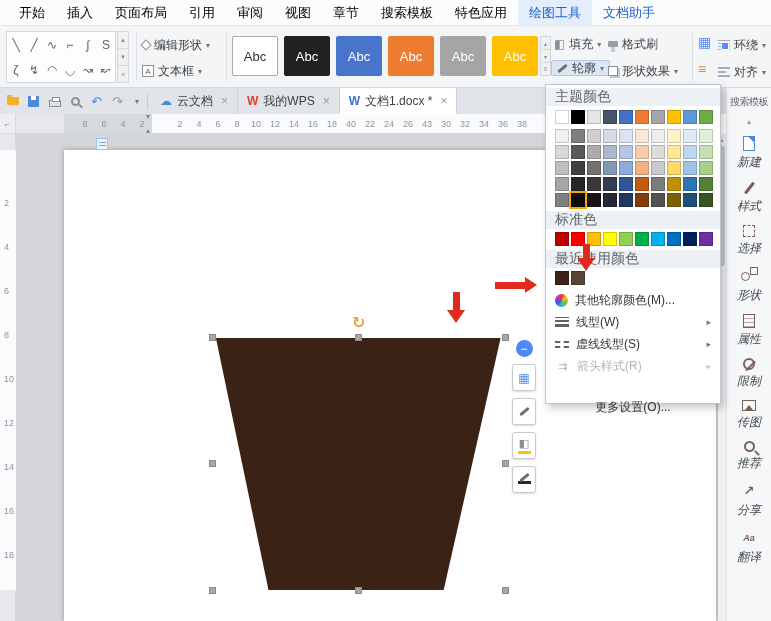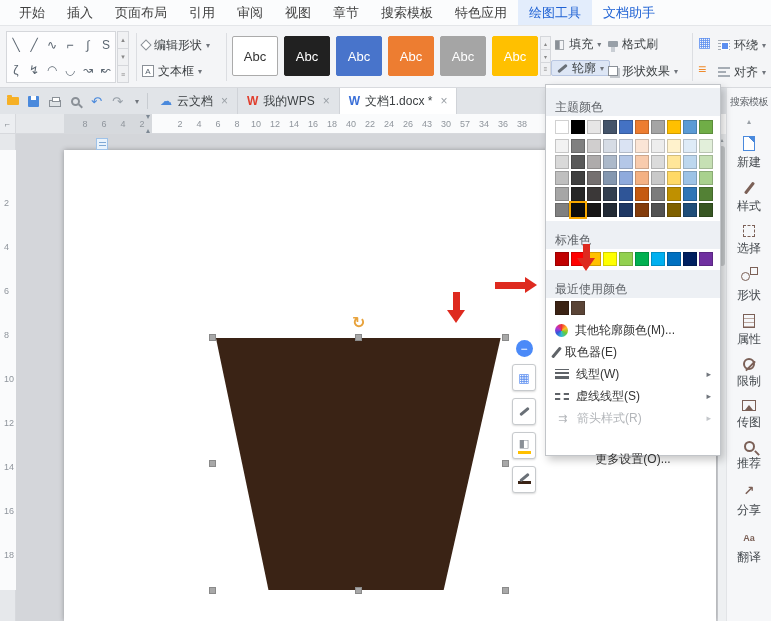--- a/index.html
+++ b/index.html
@@ -2,21 +2,21 @@
 <html><head>
 <meta charset="utf-8">
 <style>
   *{margin:0;padding:0;box-sizing:border-box;}
   body{font-family:"Liberation Sans","DejaVu Sans",sans-serif;font-size:12px;color:#333;}
   .app{position:relative;width:771px;height:621px;overflow:hidden;background:#fff;}
 
   
   .tabbar{position:absolute;left:0;top:0;width:771px;height:26px;background:#fbfcfd;border-bottom:1px solid #e4e6e9;display:flex;align-items:stretch;padding-left:8px;}
   .tabbar-inner{display:flex;align-items:stretch;}
-  .rtab{display:flex;align-items:center;padding:0 11px;font-size:13px;color:#404040;white-space:nowrap;cursor:default;}
+  .rtab{display:flex;align-items:center;padding:0 11px;font-size:13px;color:#000000;white-space:nowrap;cursor:default;}
   .rtab.active{background:#e3edfc;color:#1f62d4;}
   .rtab.accent{color:#1f62d4;}
 
   
   .ribbon{position:absolute;left:0;top:26px;width:771px;height:62px;background:#f4f5f7;border-bottom:1px solid #d8dade;}
   .vdiv{position:absolute;top:7px;width:1px;height:48px;background:#dcdee2;}
   .shape-gallery{position:absolute;left:6px;top:5px;width:110px;height:52px;background:#fdfdfe;border:1px solid #d5d7db;display:grid;grid-template-columns:repeat(6,1fr);grid-template-rows:1fr 1fr;}
   .shape-cell{display:flex;align-items:center;justify-content:center;font-size:12px;color:#5a6570;}
   .gallery-scroll{position:absolute;left:117px;top:5px;width:12px;height:52px;display:flex;flex-direction:column;}
   .gscroll-btn{flex:1;border:1px solid #d5d7db;border-top:none;background:#f0f1f3;font-size:7px;color:#888;display:flex;align-items:center;justify-content:center;}
@@ -123,21 +123,21 @@
   #arrow-canvas{left:447px;top:292px;}
   #arrow-point{left:495px;top:277px;}
   #arrow-menu{left:577px;top:244px;}
   #arrow-menu .ad-shaft{height:14px;}
 
   
   .dropdown{position:absolute;left:545px;top:84px;width:176px;background:#fff;border:1px solid #c2c5c9;box-shadow:3px 4px 8px rgba(0,0,0,.22);z-index:50;padding:3px 0 2px;}
   .menu-item{height:22px;display:flex;align-items:center;gap:7px;padding:0 9px;font-size:12px;color:#333;}
   .menu-item.tall{height:24px;flex-direction:column;}
   .menu-item.disabled{color:#b3b6ba;}
-  .section-header{height:28px;background:#edf0f4;display:flex;align-items:flex-end;padding:0 9px;font-size:12px;color:#5f6368;}
+  .section-header{height:18px;background:#edf0f4;display:flex;align-items:flex-end;padding:0 9px;font-size:14px;color:#5f6368;}
   .swatch-grid{padding:4px 9px 2px;}
   .swatch-row{display:flex;gap:2px;margin-bottom:2px;}
   .swatch-row.main-row{margin-bottom:5px;}
   .swatch{width:14px;height:14px;border:1px solid rgba(0,0,0,.18);flex:none;}
   .swatch.selected{outline:2px solid #f7a800;}
   .std-row,.recent-row{display:flex;gap:2px;padding:3px 9px 4px;}
   .mi{width:15px;height:15px;display:flex;align-items:center;justify-content:center;flex:none;}
   .mi.mi-noline{width:13px;height:13px;border:1px solid #9aa0a6;background:linear-gradient(135deg,transparent 44%,#9aa0a6 44%,#9aa0a6 56%,transparent 56%),#fff;}
   .mi.mi-color-wheel{width:13px;height:13px;border-radius:50%;background:conic-gradient(#e33,#fb2,#6c3,#3bc,#35d,#b3c,#e33);}
   .mi.mi-eyedropper{width:3px;height:13px;background:#5f6368;transform:rotate(40deg);border-radius:1px;}
@@ -149,21 +149,21 @@
   .mi.mi-dash-style{flex-direction:column;gap:3px;width:14px;}
   .mi.mi-dash-style i{display:block;width:100%;height:0;border-top:2px dashed #5f6368;}
   .mi.mi-arrow-style{font-size:11px;color:#b3b6ba;}
   .submenu-caret{margin-left:auto;font-size:9px;color:#70757c;}
   .menu-item.disabled .submenu-caret{color:#c3c6ca;}
 
   
   .sidebar{position:absolute;left:726px;top:88px;width:45px;height:533px;background:#f6f7f9;border-left:1px solid #e2e4e7;z-index:40;display:flex;flex-direction:column;align-items:center;}
   .sidebar-search{margin-top:7px;font-size:10px;letter-spacing:-0.5px;color:#5f6368;white-space:nowrap;}
   .sidebar-up{margin-top:8px;font-size:8px;color:#9aa0a6;}
-  .side-item{margin-top:10px;display:flex;flex-direction:column;align-items:center;gap:3px;}
+  .side-item{margin-top:10px;display:flex;flex-direction:column;align-items:center;gap:3px;font-style:italic;}
   .side-label{font-size:12px;color:#454a4f;white-space:nowrap;}
   .si{width:17px;height:17px;display:flex;align-items:center;justify-content:center;position:relative;}
   .si.si-new-doc{width:12px;height:15px;border:1px solid #4a89dc;background:linear-gradient(225deg,#4a89dc 0 4px,#fff 4px);}
   .si.si-style-pen{width:3px;height:14px;background:#7b6057;transform:rotate(38deg);border-radius:1px;}
   .si.si-select{width:12px;height:12px;border:1px dashed #7b6057;}
   .si.si-shape i{position:absolute;left:0;top:5px;width:9px;height:9px;border:1px solid #7b6057;border-radius:50%;}
   .si.si-shape b{position:absolute;right:0;top:0;width:8px;height:8px;border:1px solid #7b6057;}
   .si.si-properties{width:12px;height:14px;border:1px solid #7b6057;background:repeating-linear-gradient(to bottom,transparent 0 3px,#bba69f 3px 4px);}
   .si.si-restrict{width:12px;height:12px;border:2px solid #7b6057;border-radius:50%;}
   .si.si-restrict:after{content:"";position:absolute;left:-1px;top:5px;width:13px;height:2px;background:#7b6057;transform:rotate(-45deg);}
@@ -349,21 +349,21 @@
       <span class="ruler-num" style="left: 259px;">12</span>
       <span class="ruler-num" style="left: 278px;">14</span>
       <span class="ruler-num" style="left: 297px;">16</span>
       <span class="ruler-num" style="left: 316px;">18</span>
       <span class="ruler-num" style="left: 335px;">40</span>
       <span class="ruler-num" style="left: 354px;">22</span>
       <span class="ruler-num" style="left: 373px;">24</span>
       <span class="ruler-num" style="left: 392px;">26</span>
       <span class="ruler-num" style="left: 411px;">43</span>
       <span class="ruler-num" style="left: 430px;">30</span>
-      <span class="ruler-num" style="left: 449px;">57</span>
+      <span class="ruler-num" style="left: 449px;">32</span>
       <span class="ruler-num" style="left: 468px;">34</span>
       <span class="ruler-num" style="left: 487px;">36</span>
       <span class="ruler-num" style="left: 506px;">38</span>
     </div>
   <div class="ruler-v">
     <div class="rv-page"></div>
   <span class="ruler-vnum" style="top: 64px;">2</span>
       <span class="ruler-vnum" style="top: 108px;">4</span>
       <span class="ruler-vnum" style="top: 152px;">6</span>
       <span class="ruler-vnum" style="top: 196px;">8</span>
@@ -522,24 +522,20 @@
     <div class="recent-row">
         <div class="swatch" style="background: rgb(59, 35, 20);"></div>
         <div class="swatch" style="background: rgb(90, 68, 54);"></div>
       </div>
     <div>
         <div class="menu-item">
           <span class="mi mi-color-wheel"></span>
           <span>其他轮廓颜色(M)...</span>
         </div>
         <div class="menu-item">
-          <span class="mi mi-eyedropper"></span>
-          <span>取色器(E)</span>
-        </div>
-        <div class="menu-item">
           <span class="mi mi-line-style">
             <i></i>
             <i></i>
             <i></i>
           </span>
           <span>线型(W)</span>
           <span class="submenu-caret">▸</span>
         </div>
         <div class="menu-item">
           <span class="mi mi-dash-style">

